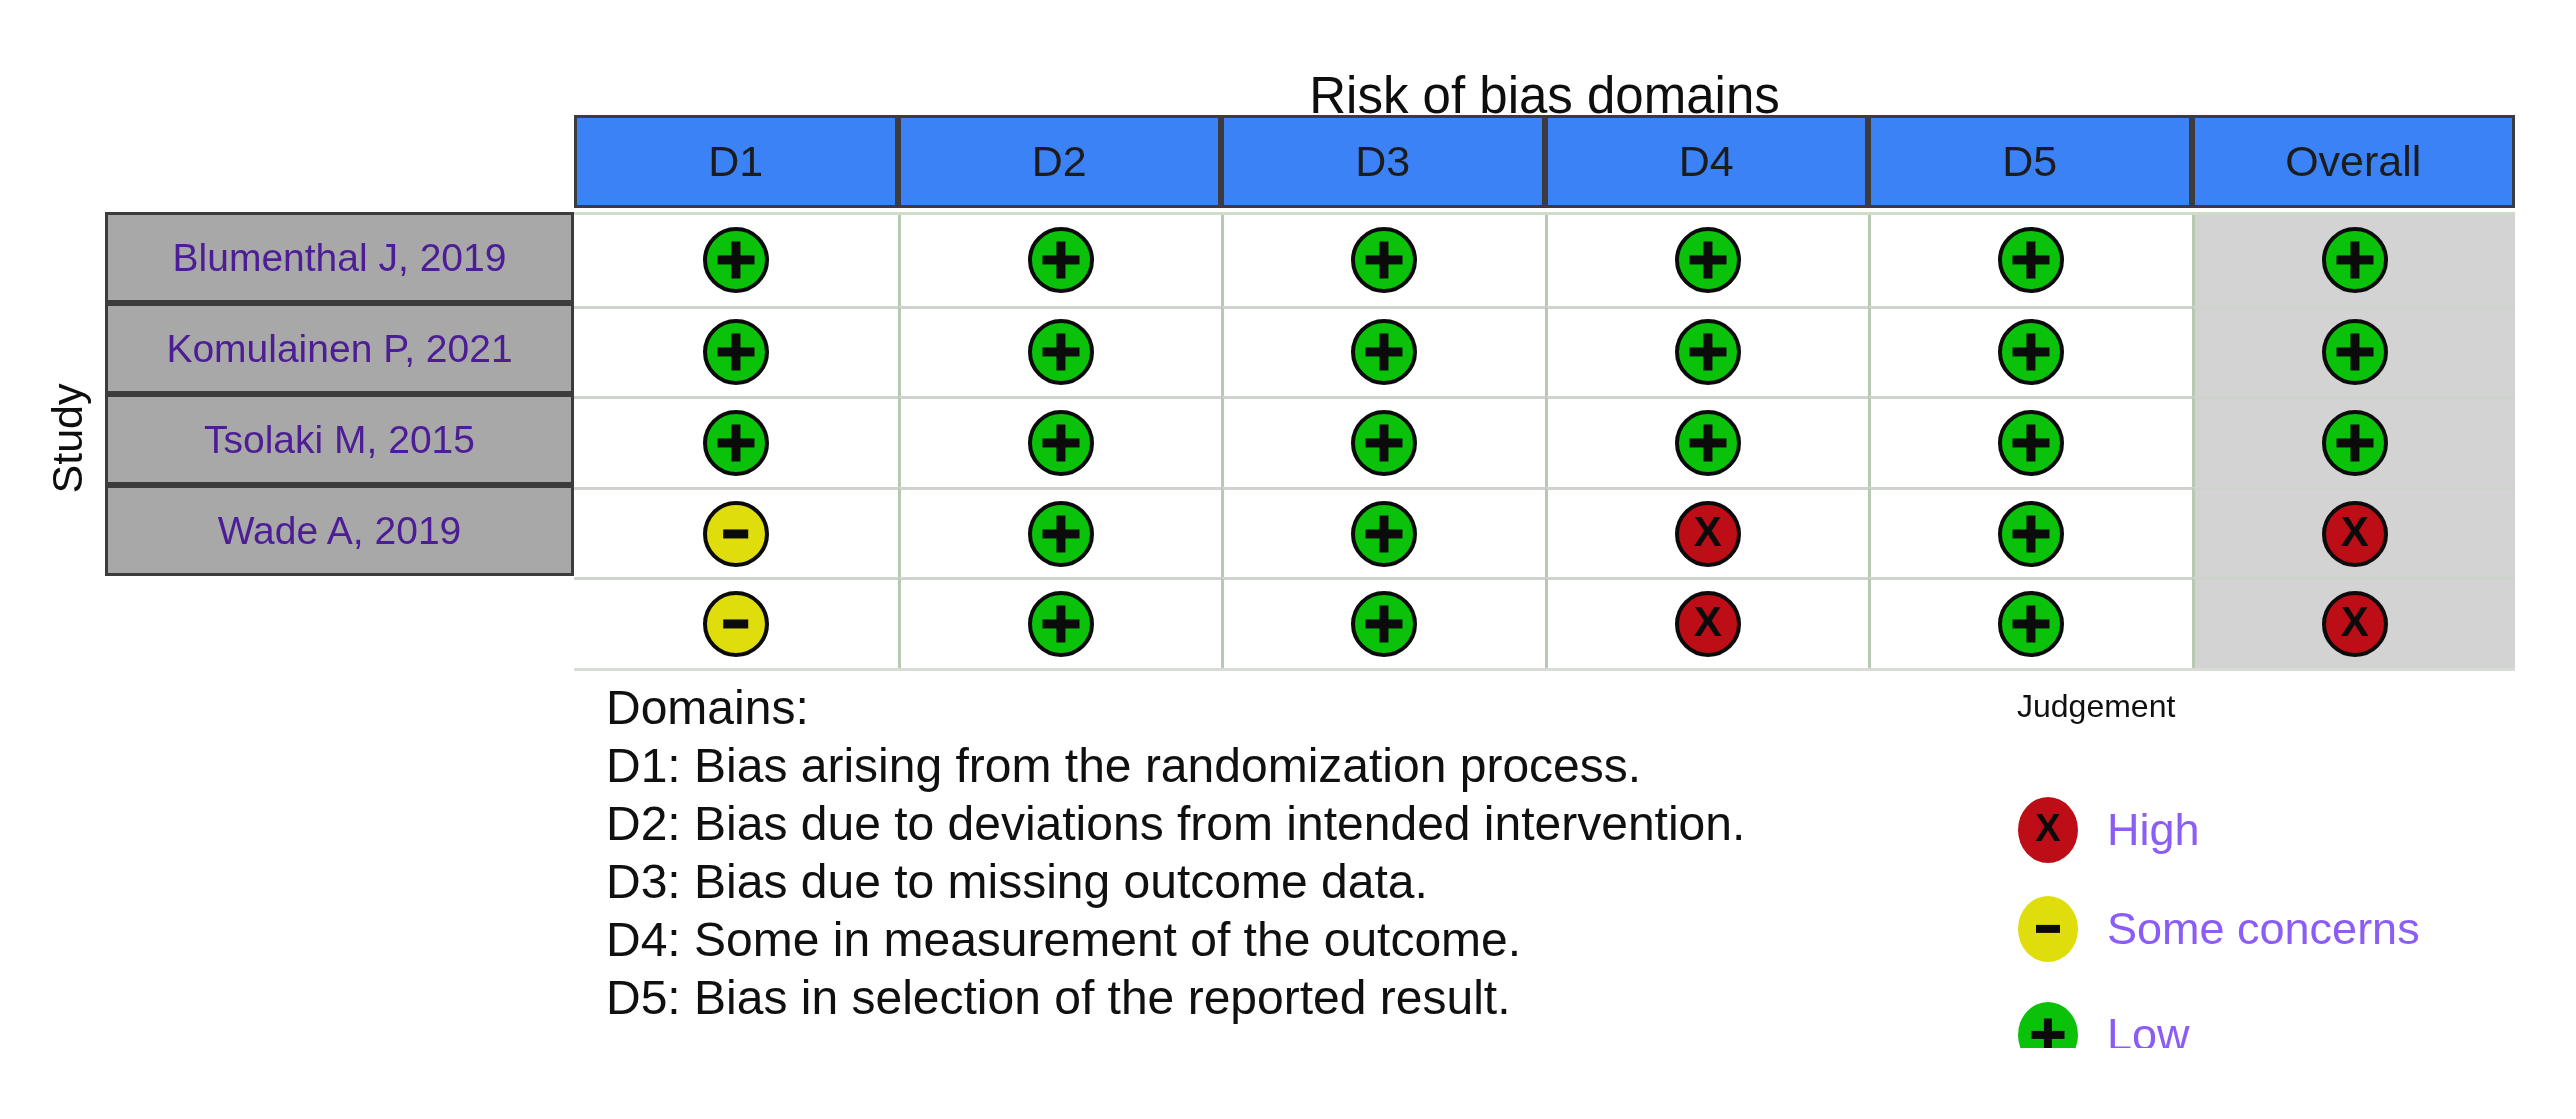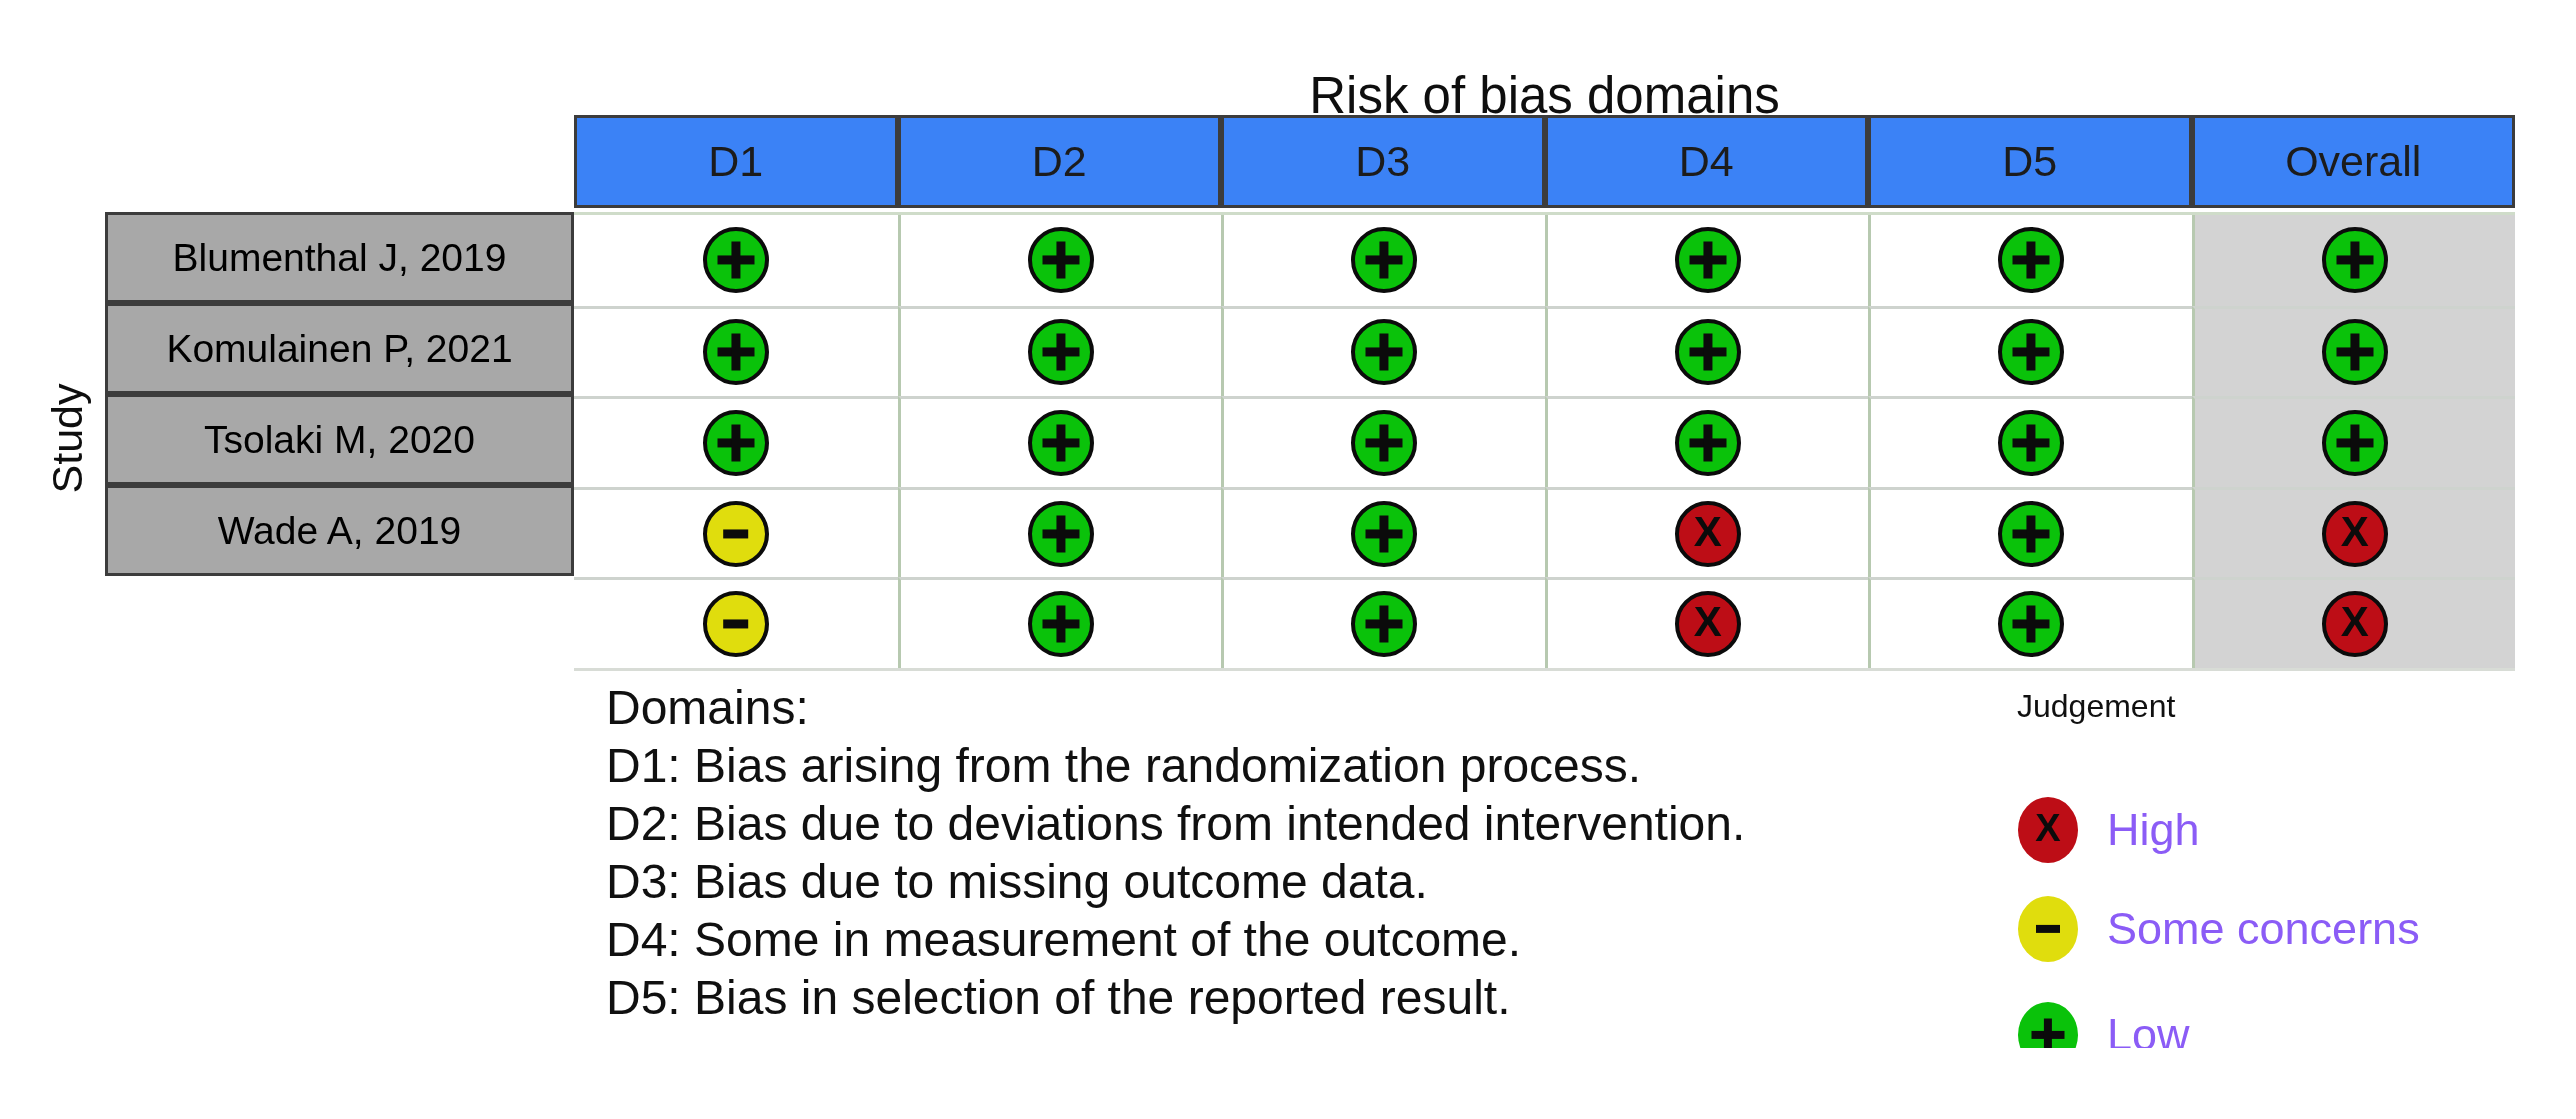--- a/index.html
+++ b/index.html
@@ -11,21 +11,21 @@
   .fig-title{position:absolute;left:574px;top:66px;width:1941px;text-align:center;
     font-size:51px;color:#0e0e0e;}
   
   .hdr-grid{position:absolute;left:574px;top:115px;width:1941px;height:93px;
     display:grid;grid-template-columns:repeat(6,1fr);}
   .hdr-cell{background:#3b82f6;border:3.7px solid #3c3c3c;box-sizing:border-box;
     display:flex;align-items:center;justify-content:center;font-size:43px;color:#1c1c1c;}
   
   .studies{position:absolute;left:105px;top:212px;width:469px;}
   .study-cell{height:91px;background:#a8a8a8;border:3.7px solid #3c3c3c;box-sizing:border-box;
-    display:flex;align-items:center;justify-content:center;font-size:39px;color:#000000;}
+    display:flex;align-items:center;justify-content:center;font-size:39px;color:#4c1d95;}
   
   .vstudy{position:absolute;left:16.5px;top:322px;width:102px;height:233px;
     display:flex;align-items:center;justify-content:center;}
   .vstudy span{transform:rotate(-90deg);font-size:43px;color:#0e0e0e;white-space:nowrap;}
   
   .grid{position:absolute;left:574px;top:212px;width:1941px;height:453px;
     display:grid;grid-template-columns:repeat(6,1fr);grid-template-rows:repeat(5,1fr);
     border-top:3.7px solid #cfdcc9;border-bottom:3.7px solid #d8dcd6;box-sizing:content-box;}
   .cell{display:flex;align-items:center;justify-content:center;box-sizing:border-box;background:#ffffff;}
   .cell.vline{border-left:3.7px solid #b7c9b0;}
@@ -65,21 +65,21 @@
       <div class="hdr-cell">D2</div>
       <div class="hdr-cell">D3</div>
       <div class="hdr-cell">D4</div>
       <div class="hdr-cell">D5</div>
       <div class="hdr-cell">Overall</div>
     </div>
 
   <div class="studies">
       <div class="study-cell">Blumenthal J, 2019</div>
       <div class="study-cell">Komulainen P, 2021</div>
-      <div class="study-cell">Tsolaki M, 2020</div>
+      <div class="study-cell">Tsolaki M, 2015</div>
       <div class="study-cell">Wade A, 2019</div>
     </div>
 
   <div class="vstudy">
     <span>Study</span>
   </div>
 
   <div class="grid">
       <div class="cell">
         <div class="sym p-plus" style="background: rgb(10, 194, 10);"></div>

